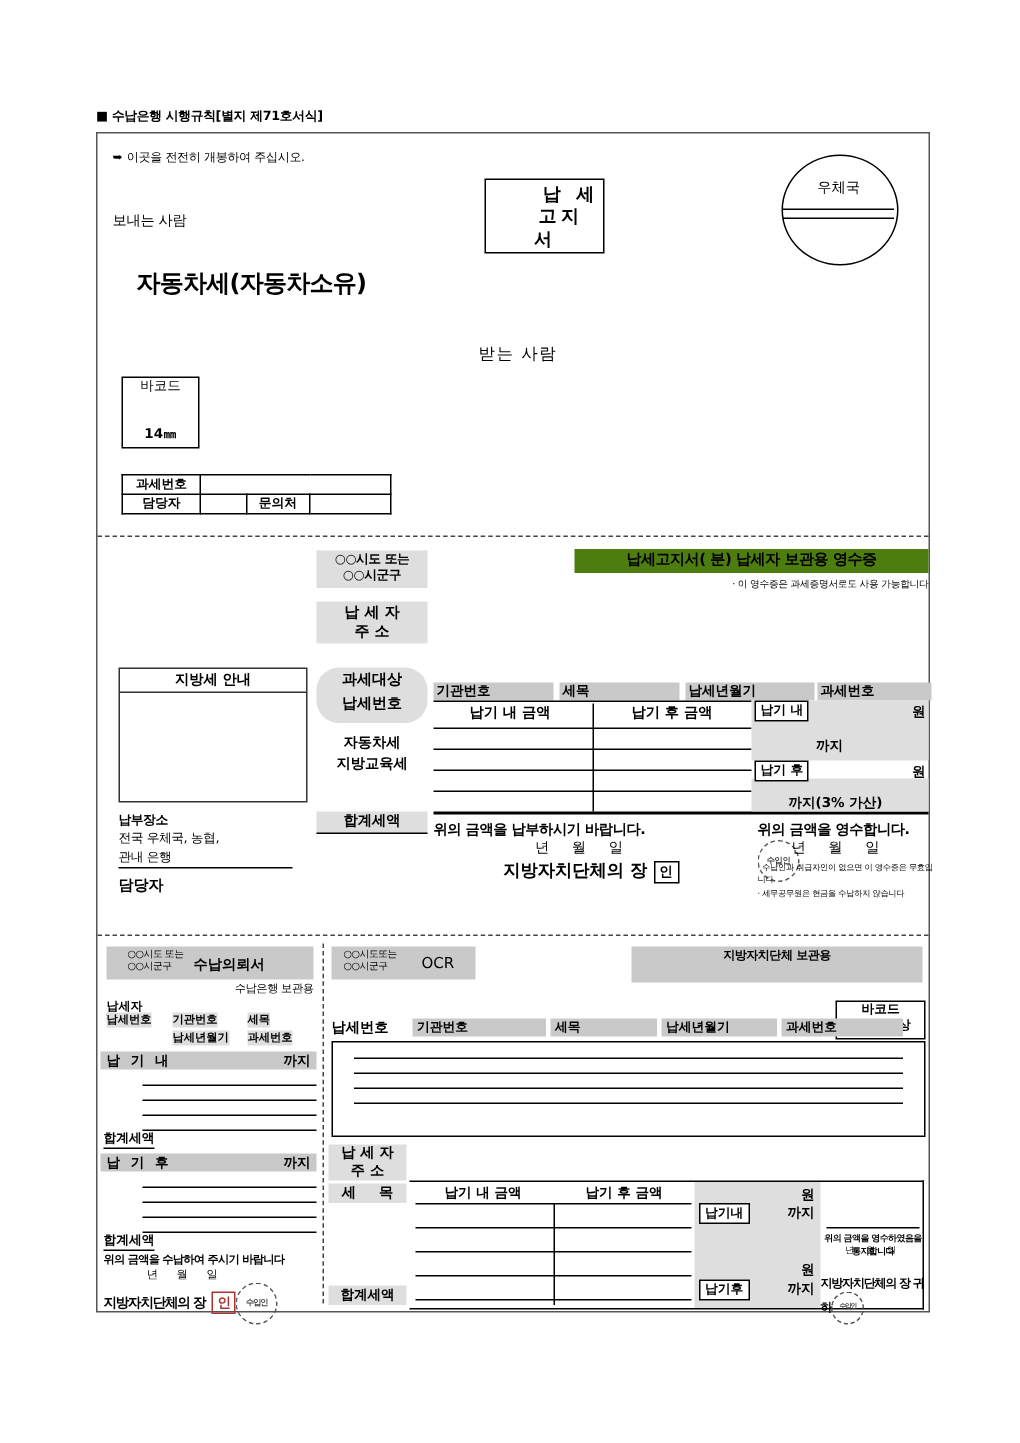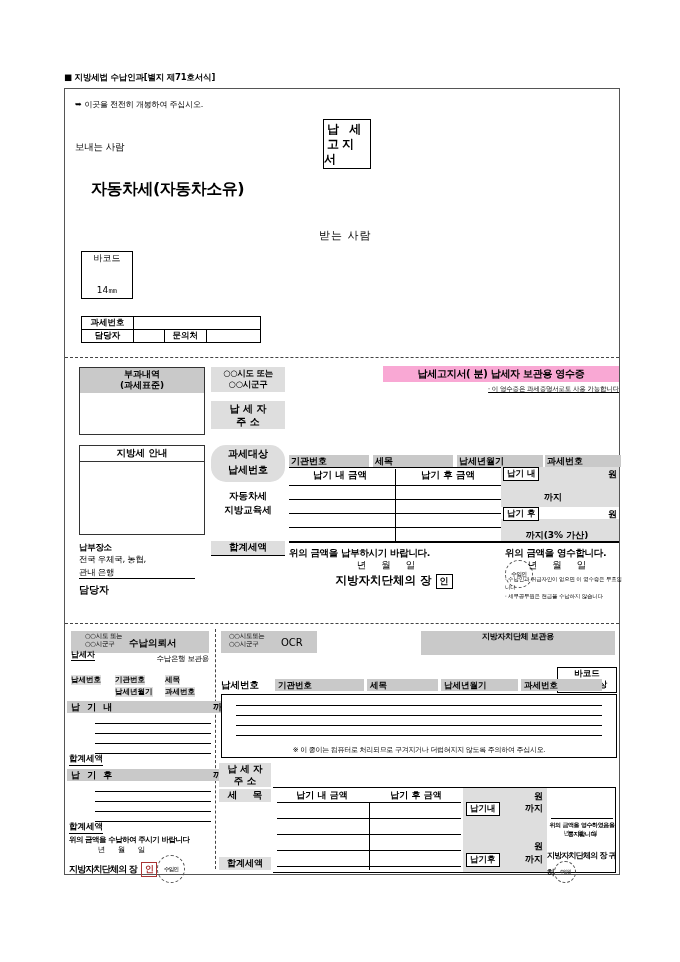--- a/index.html
+++ b/index.html
@@ -17,33 +17,33 @@
   #form-code{position:absolute;left:64px;top:72px;font-size:8.5px;font-weight:bold;letter-spacing:-.2px;}
 
   
   #sheet{position:absolute;left:64px;top:88px;width:554px;height:785px;border:1px solid #555;background:#fff;}
 
   
   #open-note{position:absolute;left:10px;top:10px;font-size:8px;letter-spacing:-.2px;}
   #arrow-icon{display:inline-block;margin-right:3px;font-size:8px;}
   #sender-label{position:absolute;left:10px;top:52px;font-size:9.5px;letter-spacing:-.2px;}
   #title-box{position:absolute;left:258px;top:30px;width:46px;height:48px;border:1px solid #000;
-             display:flex;flex-direction:column;align-items:flex-start;justify-content:center;line-height:1.25;}
+             display:flex;flex-direction:column;align-items:center;justify-content:center;line-height:1.25;padding-left:32px;}
   #title-box span{font-size:12px;font-weight:bold;letter-spacing:3px;text-indent:3px;}
   #postmark{position:absolute;left:456px;top:14px;width:78px;height:74px;}
   #postmark .oval{position:absolute;left:0;top:0;width:76px;height:72px;border:1px solid #000;border-radius:50%;}
   #postmark .bar1{position:absolute;left:1px;top:36px;width:74px;height:1px;background:#000;}
   #postmark .bar2{position:absolute;left:1px;top:42px;width:74px;height:1px;background:#000;}
   #postmark .txt{position:absolute;left:0;top:16px;width:76px;text-align:center;font-size:9.5px;}
   #doc-title{position:absolute;left:26px;top:90px;font-size:16px;font-weight:bold;letter-spacing:-.5px;}
   #recipient-label{position:absolute;left:254px;top:139px;font-size:11px;letter-spacing:1px;}
   #barcode-box{position:absolute;left:16px;top:162px;width:50px;height:46px;border:1px solid #000;
                display:flex;flex-direction:column;align-items:center;justify-content:center;line-height:1.3;}
   #barcode-box .l1{font-size:9px;}
-  #barcode-box .l2{font-size:9px;font-weight:normal;margin-top:20px;}
+  #barcode-box .l2{font-size:9px;font-weight:bold;margin-top:20px;}
 
   
   #taxno-table{position:absolute;left:16px;top:227px;width:180px;border:1.5px solid #000;border-collapse:collapse;}
   #taxno-table td{border:1px solid #000;height:11px;font-size:8.5px;font-weight:bold;text-align:center;padding:0;}
 
   
   .dashsep{position:absolute;left:0;width:554px;border-top:1px dashed #444;height:0;}
   .vdashsep{position:absolute;width:0;border-left:1px dashed #444;}
 
   
@@ -58,23 +58,23 @@
   #charger-label{position:absolute;left:14px;top:222px;font-size:10px;font-weight:bold;}
 
   .labcell{position:absolute;background:#dedede;font-weight:bold;text-align:center;}
 
   #lbl-sido{left:146px;top:6px;width:74px;height:24px;font-size:8.5px;line-height:1.35;padding-top:1px;letter-spacing:-.3px;}
   #lbl-taxpayer{left:146px;top:40px;width:74px;height:26px;font-size:10px;line-height:1.25;padding-top:2px;}
   #lbl-object{left:146px;top:84px;width:74px;height:36px;font-size:10px;line-height:1.55;padding-top:1px;border-radius:15px;}
   #lbl-cartax{left:146px;top:128px;width:74px;height:28px;font-size:9.5px;line-height:1.45;background:transparent;}
   #lbl-total{left:146px;top:180px;width:74px;height:14px;font-size:9.5px;border-bottom:1.5px solid #000;}
 
-  #receipt-banner{position:absolute;left:318px;top:5px;width:236px;height:16px;background:#f9a8d4;
+  #receipt-banner{position:absolute;left:318px;top:5px;width:236px;height:16px;background:#4d7c0f;
                   text-align:center;font-size:10px;font-weight:bold;letter-spacing:-.3px;line-height:16px;}
-  #receipt-note{position:absolute;left:300px;top:24px;width:254px;text-align:right;font-size:6.5px;letter-spacing:-.2px;text-decoration:underline;}
+  #receipt-note{position:absolute;left:300px;top:24px;width:254px;text-align:right;font-size:6.5px;letter-spacing:-.2px;}
 
   
   #colhdr{position:absolute;left:224px;top:94px;width:330px;height:12px;}
   #colhdr .c{position:absolute;background:#c9c9c9;height:12px;font-size:9px;font-weight:bold;padding-left:2px;line-height:12px;}
 
   #amt-head{position:absolute;left:224px;top:108px;width:330px;height:16px;}
   #amt-head .a{position:absolute;left:0;width:102px;text-align:center;font-size:9.5px;font-weight:bold;}
   #amt-head .b2{position:absolute;left:108px;width:102px;text-align:center;font-size:9.5px;font-weight:bold;}
 
   .gridline{position:absolute;height:1px;background:#000;}
@@ -98,24 +98,24 @@
   
   #bot{position:absolute;left:0;top:540px;width:554px;height:245px;}
 
   
   #stub-l{position:absolute;left:0;top:0;width:148px;height:245px;}
   #stub-l .bannr{position:absolute;left:6px;top:2px;width:138px;height:22px;background:#c9c9c9;}
   #stub-l .bannr .t1{position:absolute;left:14px;top:1px;font-size:6.5px;letter-spacing:-.3px;}
   #stub-l .bannr .t2{position:absolute;left:14px;top:9px;font-size:6.5px;letter-spacing:-.3px;}
   #stub-l .bannr .t3{position:absolute;left:58px;top:6px;font-size:9.5px;font-weight:bold;}
   #stub-l .keep{position:absolute;left:6px;top:25px;width:138px;text-align:right;font-size:7.5px;letter-spacing:-.3px;}
-  #stub-l .tp{position:absolute;left:6px;top:20px;font-size:8px;font-weight:bold;border-bottom:1px solid #000;}
+  #stub-l .tp{position:absolute;left:6px;top:36px;font-size:8px;font-weight:bold;border-bottom:1px solid #000;}
   #stub-l .r1{position:absolute;left:6px;top:46px;width:138px;font-size:7.5px;font-weight:bold;}
   #stub-l .r2{position:absolute;left:6px;top:58px;width:138px;font-size:7.5px;font-weight:bold;}
-  #stub-l .band{position:absolute;left:2px;width:144px;height:12px;background:#c9c9c9;font-size:9px;font-weight:bold;padding-left:24px;}
+  #stub-l .band{position:absolute;left:2px;width:144px;height:12px;background:#c9c9c9;font-size:9px;font-weight:bold;}
   #stub-l .band .lf{position:absolute;left:4px;top:0;letter-spacing:2px;}
   #stub-l .band .rg{position:absolute;right:4px;top:0;}
   #stub-l .sum{position:absolute;left:4px;font-size:8.5px;font-weight:bold;border-bottom:1.2px solid #000;}
   #stub-l .note{position:absolute;left:4px;width:142px;font-size:7.5px;font-weight:bold;letter-spacing:-.5px;}
   #stub-l .dt{position:absolute;left:4px;width:110px;text-align:center;font-size:7.5px;letter-spacing:5px;}
   #stub-l .hd2{position:absolute;left:4px;font-size:9px;font-weight:bold;letter-spacing:-.8px;}
 
   
   #stub-r{position:absolute;left:152px;top:0;width:402px;height:245px;}
   #ocr-banner{position:absolute;left:4px;top:2px;width:96px;height:22px;background:#c9c9c9;}
@@ -146,35 +146,41 @@
 
   #ocr-due{position:absolute;left:190px;top:0px;width:84px;height:84px;background:#dedede;}
   #ocr-ack{position:absolute;left:278px;top:0px;width:64px;height:84px;}
   #footer-spec{position:absolute;left:380px;top:880px;width:238px;text-align:right;font-size:8px;letter-spacing:-.2px;}
 </style>
 </head>
 <body>
 
 <div class="page">
 
-  <div id="form-code">■ 지방세법 수납인과[별지 제71호서식]</div>
+  <div id="form-code">■ 수납은행 시행규칙[별지 제71호서식]</div>
 
   <div id="sheet">
 
     <div id="open-note">
       <span id="arrow-icon">➥</span><span>이곳을 전전히 개봉하여 주십시오.</span>
     </div>
 
     <div id="sender-label">보내는 사람</div>
 
     <div id="title-box">
       <span>납 세</span>
       <span>고지서</span>
     </div>
 
+    <div id="postmark">
+      <div class="oval"></div>
+      <div class="txt">우체국</div>
+      <div class="bar1"></div>
+      <div class="bar2"></div>
+    </div>
 
     <div id="doc-title">자동차세(자동차소유)</div>
     <div id="recipient-label">받는 사람</div>
 
     <div id="barcode-box">
       <span class="l1">바코드</span>
       <span class="l2">14㎜</span>
     </div>
 
     <table id="taxno-table">
@@ -189,26 +195,20 @@
         <td style="width:42px">문의처</td>
         <td style="width:54px"></td>
       </tr>
     </tbody>
       </table>
 
     <div class="dashsep" style="top:268px;"></div>
 
     <div id="mid">
 
-      <div id="charge-box">
-        <div class="hd">
-          <span>부과내역</span><br>
-          <span>(과세표준)</span>
-        </div>
-      </div>
 
       <div id="pay-place">
         <span class="b">납부장소</span><br>
         <span>전국 우체국, 농협,</span><br>
         <span class="ul">관내 은행</span>
       </div>
 
       <div id="guide-box">
         <div class="hd">지방세 안내</div>
       </div>
@@ -356,21 +356,20 @@
           <div class="c" style="left:146px;width:68px;">세목</div>
           <div class="c" style="left:220px;width:74px;">납세년월기</div>
           <div class="c" style="left:300px;width:78px;">과세번호</div>
         </div>
 
         <div id="ocr-lines">
           <div class="l" style="top:10px;"></div>
           <div class="l" style="top:20px;"></div>
           <div class="l" style="top:30px;"></div>
           <div class="l" style="top:40px;"></div>
-          <div id="ocr-caution">※ 이 종이는 컴퓨터로 처리되므로 구겨지거나 더럽혀지지 않도록 주의하여 주십시오.</div>
         </div>
 
         <div id="ocr-tp">
           <span>납 세 자</span><br>
           <span>주      소</span>
         </div>
         <div id="ocr-item">세 목</div>
 
         <div id="ocr-amt">
           <div class="h1">납기 내 금액</div>

